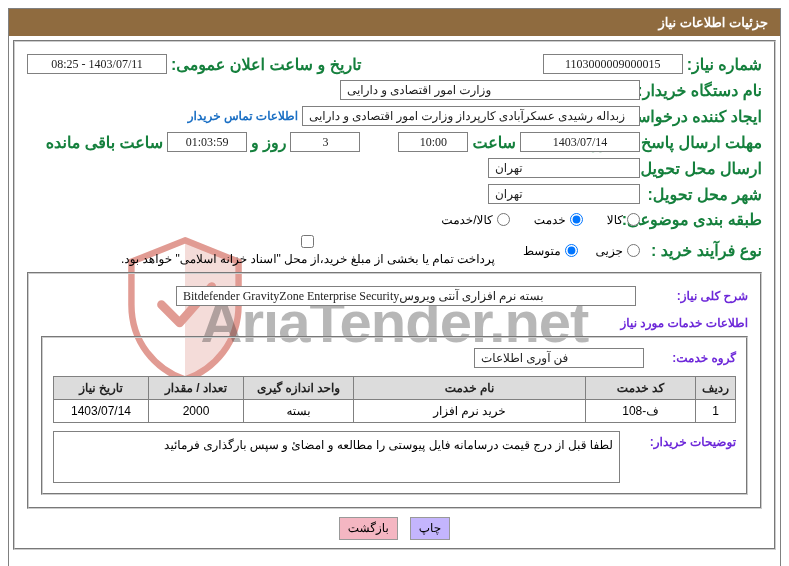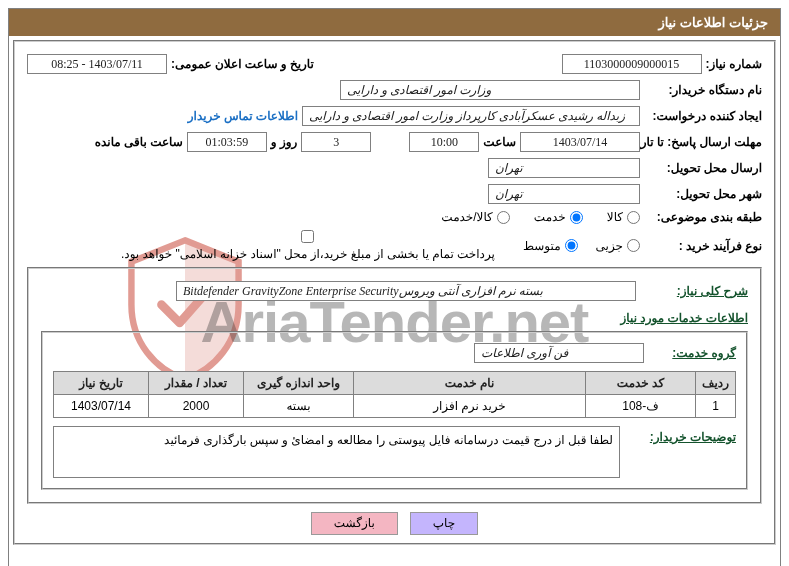--- a/index.html
+++ b/index.html
@@ -2,39 +2,39 @@
 <html dir="rtl" lang="fa"><head>
 <meta charset="utf-8">
 <style>
 * { box-sizing: border-box; margin: 0; padding: 0; }
 body { font-family: Tahoma, Arial, sans-serif; font-size: 12px; background: #fff; direction: rtl; width: 789px; height: 566px; overflow: hidden; position: relative; }
 .container { border: 1px solid #808080; margin: 8px; background: #fff; height: 562px; }
 .header-bar { background: #8F6B3F; color: #fff; padding: 6px 12px; font-size: 13px; font-weight: bold; }
 .content { padding: 4px; }
 .main-fieldset { border: 2px groove #ccc; padding: 12px 12px 8px 12px; position: relative; }
 .row { display: flex; align-items: center; margin-bottom: 6px; gap: 4px; }
-.label { color: #000000; font-weight: bold; font-size: 12px; white-space: nowrap; }
+.label { color: #15803d; font-weight: bold; font-size: 16px; white-space: nowrap; }
 .field { background: #fff; border: 1px solid #808080; padding: 2px 6px; font-size: 12px; font-family: Tahoma; color: #222; text-align: center; height: 20px; display: inline-flex; align-items: center; justify-content: center; }
-.field-right { justify-content: flex-end; font-style: italic; }
+.field-right { justify-content: flex-end; }
 .link { color: #1A6FC4; text-decoration: none; font-weight: bold; cursor: pointer; }
 .radio-group { display: flex; gap: 24px; align-items: center; }
 .radio-item { display: flex; align-items: center; gap: 4px; }
 .radio-item input { width: 13px; height: 13px; }
 .checkbox-item { display: flex; align-items: center; gap: 4px; flex-direction: column; }
 .checkbox-item input { width: 13px; height: 13px; }
 .sub-fieldset { border: 2px groove #ccc; padding: 12px; margin-top: 4px; margin-bottom: 4px; }
 .sub-fieldset-inner { border: 2px groove #ccc; padding: 10px; margin-top: 4px; }
-.bold-label { font-weight: bold; color: #14532d; text-decoration: underline; }
+.bold-label { font-weight: bold; color: #6d28d9; }
 table { border-collapse: collapse; width: 100%; margin-top: 8px; }
 th { background: #DCDCDC; border: 1px solid #808080; padding: 4px 6px; font-size: 12px; font-weight: bold; color: #222; text-align: center; }
 td { border: 1px solid #808080; padding: 4px 6px; font-size: 12px; text-align: center; }
 .notes-row { display: flex; align-items: flex-start; gap: 8px; margin-top: 8px; }
 .notes-box { border: 1px solid #808080; padding: 6px; flex: 1; height: 52px; font-size: 12px; text-align: right; }
 .button-row { display: flex; justify-content: center; gap: 12px; margin-top: 8px; }
-.btn { padding: 3px 22px; font-family: Tahoma; font-size: 12px; cursor: pointer; border: 1px solid #999; }
+.btn { padding: 3px 8px; font-family: Tahoma; font-size: 12px; cursor: pointer; border: 1px solid #999; }
 .btn-green { background: #c4b5fd; }
 .btn-pink { background: #F4B6C2; }
 .spacer { flex: 1; }
 .watermark { position: absolute; top: 260px; left: 50%; transform: translateX(-50%); pointer-events: none; z-index: 0; opacity: 0.35; margin-top: 28px; }
 .watermark-text { font-size: 58px; font-weight: bold; color: #333; letter-spacing: -1px; font-family: Arial, sans-serif; }
 .shield { position: absolute; left: 120px; top: 235px; width: 130px; height: 150px; z-index: 0; pointer-events: none; opacity: 0.55; }
 .inner-content { position: relative; z-index: 1; }
 </style>
 </head>
 <body>

